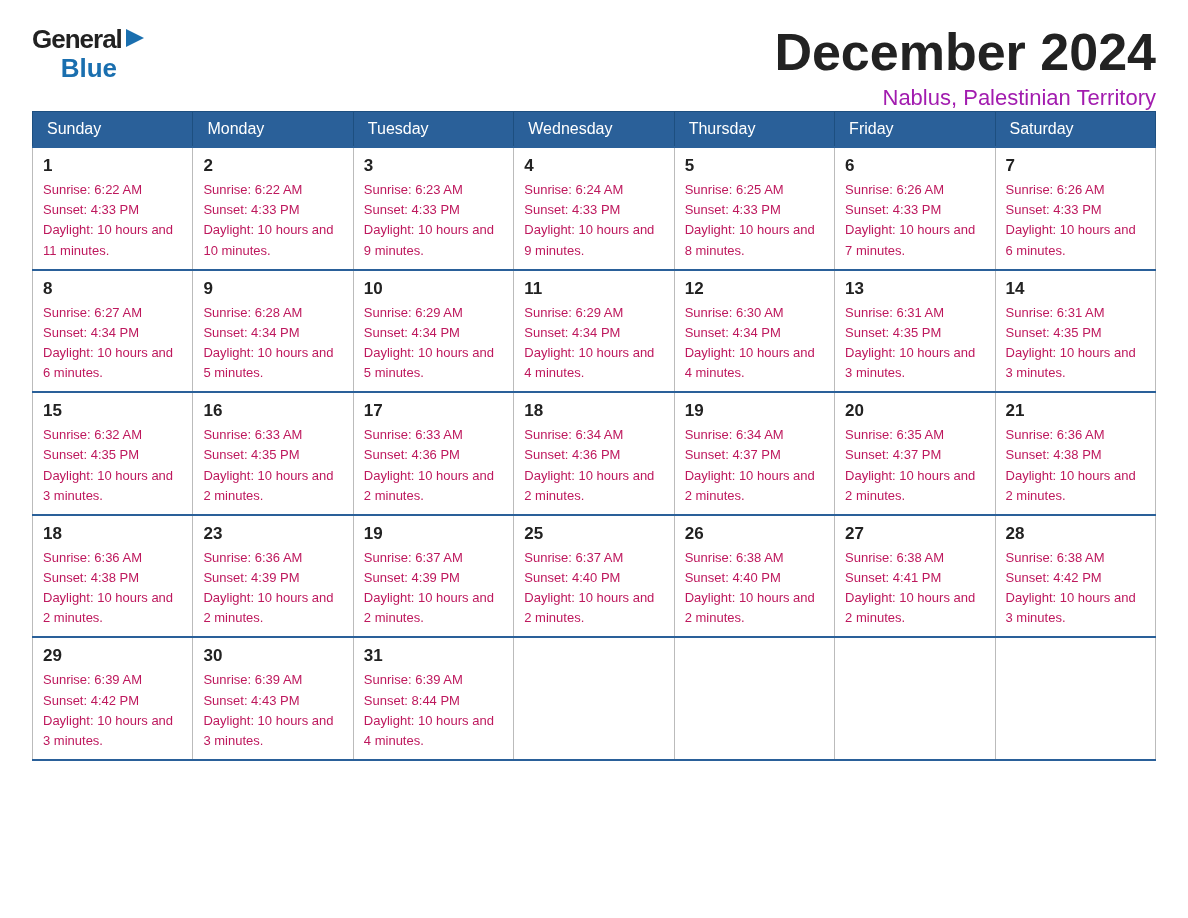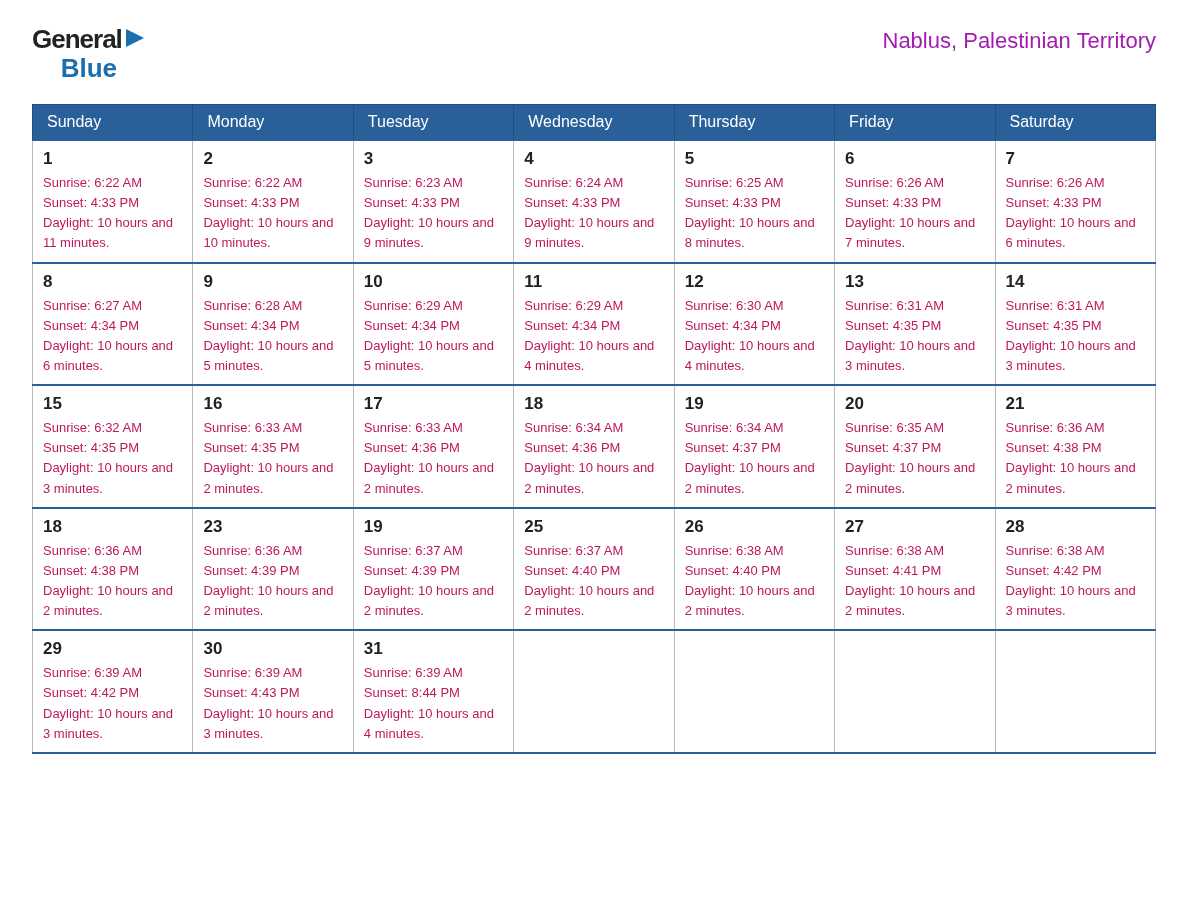--- a/index.html
+++ b/index.html
@@ -7,21 +7,20 @@
       font-family: Arial, sans-serif;
       background: #fff;
       padding: 24px 32px;
       width: 1188px;
       min-height: 918px;
     }
     .header {
       display: flex;
       justify-content: space-between;
       align-items: flex-start;
-      margin-bottom: 20px;
     }
     .logo {
       display: flex;
       flex-direction: column;
     }
     .logo-icon {
       display: inline-flex;
       align-items: center;
     }
     .title-block {
@@ -92,20 +91,21 @@
         <svg width="22" height="22" viewBox="0 0 22 22">
           <polygon points="2,2 20,11 2,20" fill="#1a6faf"></polygon>
         </svg>
       </span>
     </div>
     <div style="margin-top:-2px;text-align:center;">
       <span style="font-size:26px; font-weight:bold; color:#1a6faf;">Blue</span>
     </div>
   </div>
   <div class="title-block">
+    <div class="month-title">December 2024</div>
     <div class="location">Nablus, Palestinian Territory</div>
   </div>
 </div>
 
 <table class="calendar">
   <thead>
     <tr>
       <th>Sunday</th>
       <th>Monday</th>
       <th>Tuesday</th>

